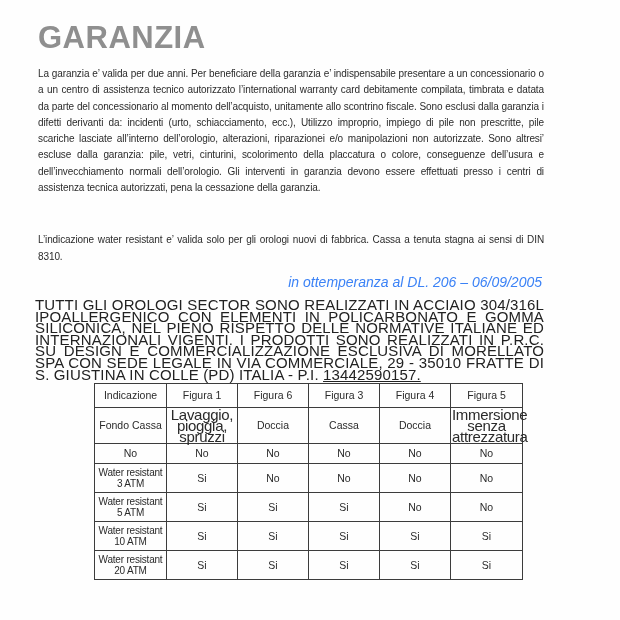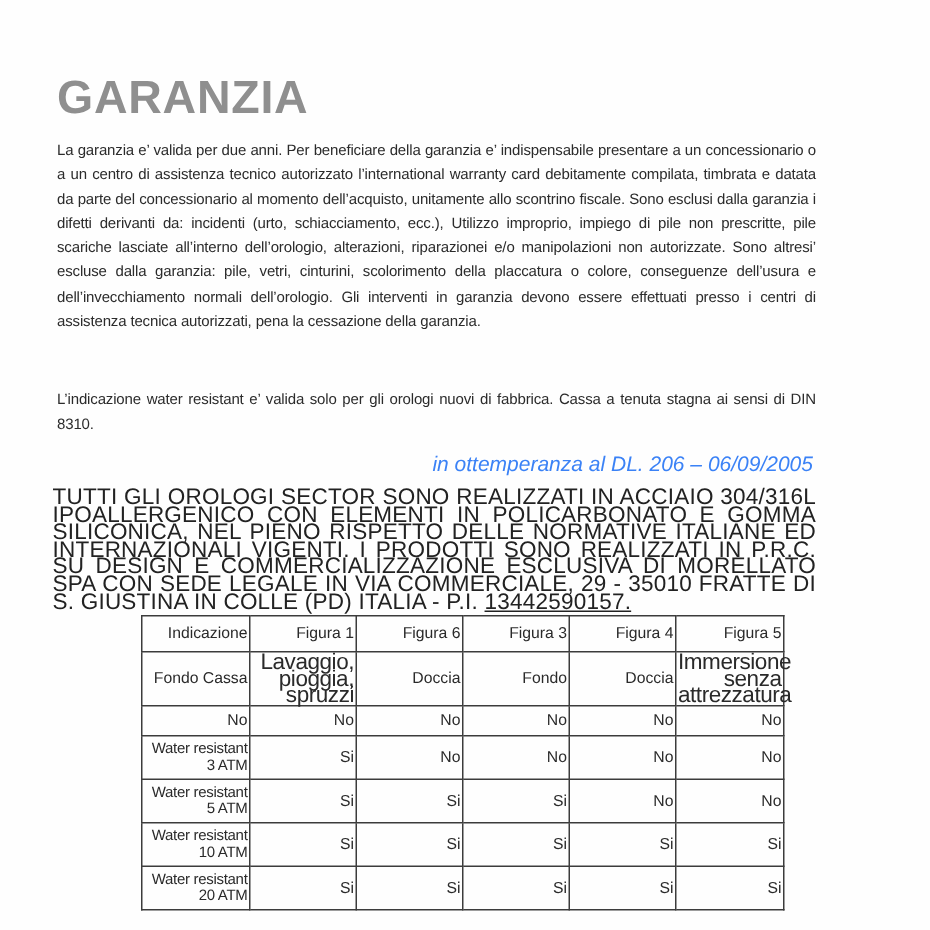--- a/index.html
+++ b/index.html
@@ -8,21 +8,21 @@
     background: #ffffff;
     font-family: "Liberation Sans", sans-serif;
     color: #2b2b2b;
     overflow: hidden;
   }
   .page {
     position: relative;
     width: 620px; height: 620px;
     background: #fefefe;
     box-sizing: border-box;
-    padding: 50px 76px 0 38px;
+    padding: 23px 76px 0 38px;
   }
   .title {
     margin: 0;
     font-size: 31px;
     line-height: 30px;
     font-weight: bold;
     letter-spacing: 0.5px;
     color: #8f8f8f;
   }
   .body-par {
@@ -51,21 +51,21 @@
   }
   .upper-par .vat { text-decoration: underline; }
   table.wr-table {
     border-collapse: collapse;
     table-layout: fixed;
     margin: 3px 0 0 56px;
     width: 428px;
   }
   .wr-table td {
     border: 1.5px solid #3c3c3c;
-    text-align: right;
+    text-align: center;
     vertical-align: middle;
     font-size: 10.5px;
     line-height: 11px;
     padding: 1px;
     white-space: pre-line;
     color: #2a2a2a;
   }
   .wr-table tr.r-head td    { height: 21px; }
   .wr-table tr.r-sub td     { height: 29px; }
   .wr-table tr.r-no td      { height: 17px; }
@@ -104,21 +104,21 @@
       <td>Figura 6</td>
       <td>Figura 3</td>
       <td>Figura 4</td>
       <td>Figura 5</td>
     </tr>
     <tr class="r-sub">
       <td>Fondo Cassa</td>
       <td class="xs">Lavaggio, pioggia,
 spruzzi</td>
       <td>Doccia</td>
-      <td>Fondo</td>
+      <td>Cassa</td>
       <td>Doccia</td>
       <td class="xs">Immersione senza
 attrezzatura</td>
     </tr>
     <tr class="r-no">
       <td>No</td>
       <td>No</td>
       <td>No</td>
       <td>No</td>
       <td>No</td>

